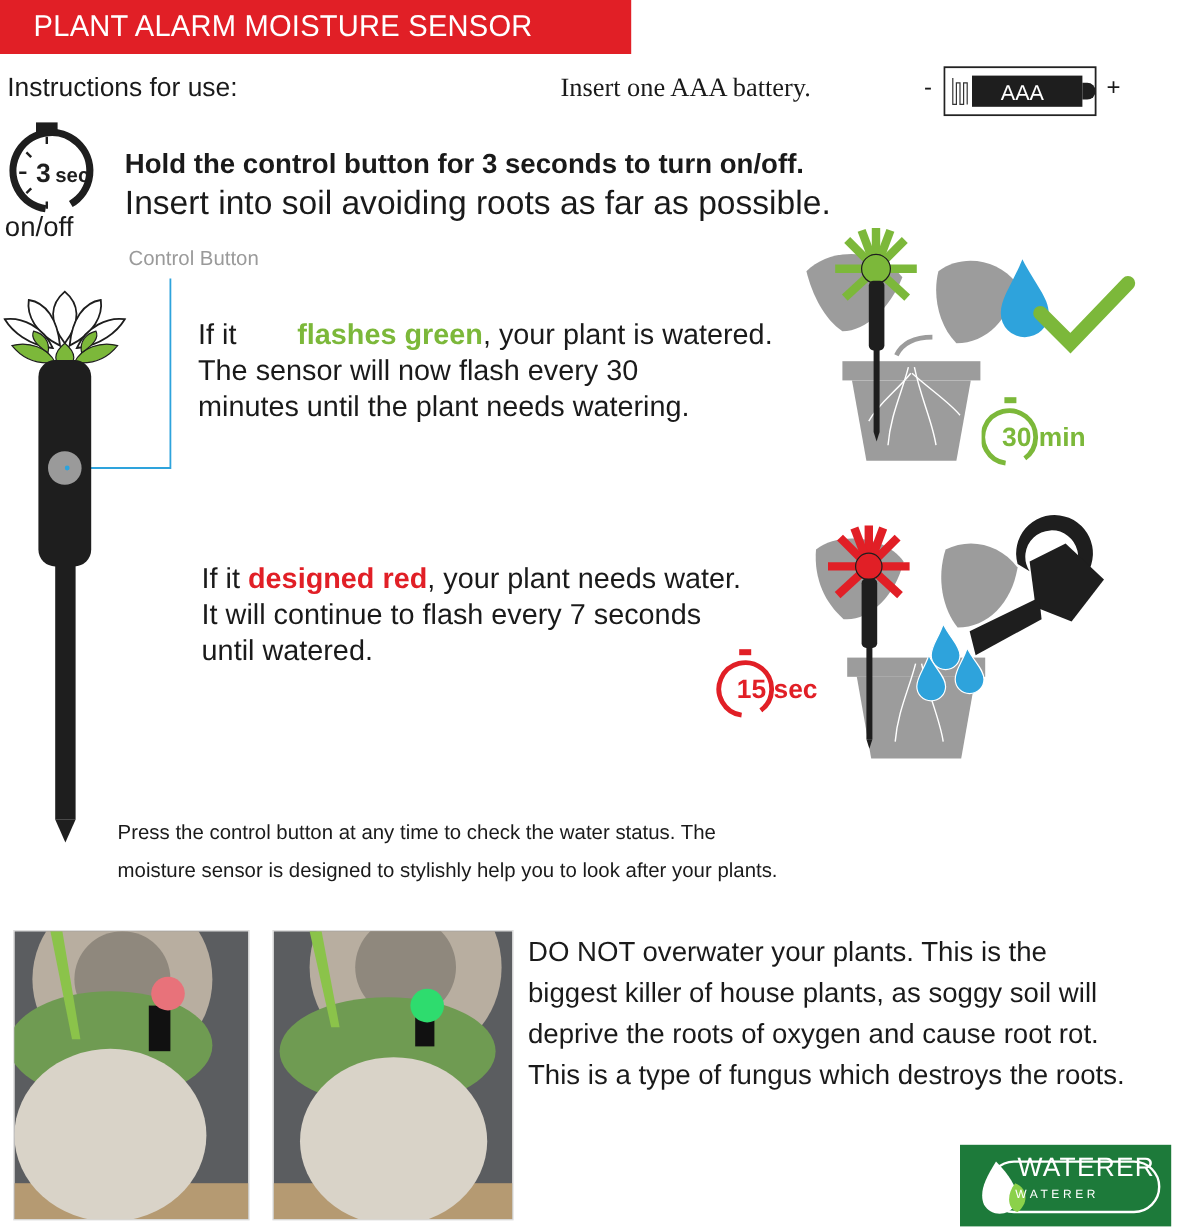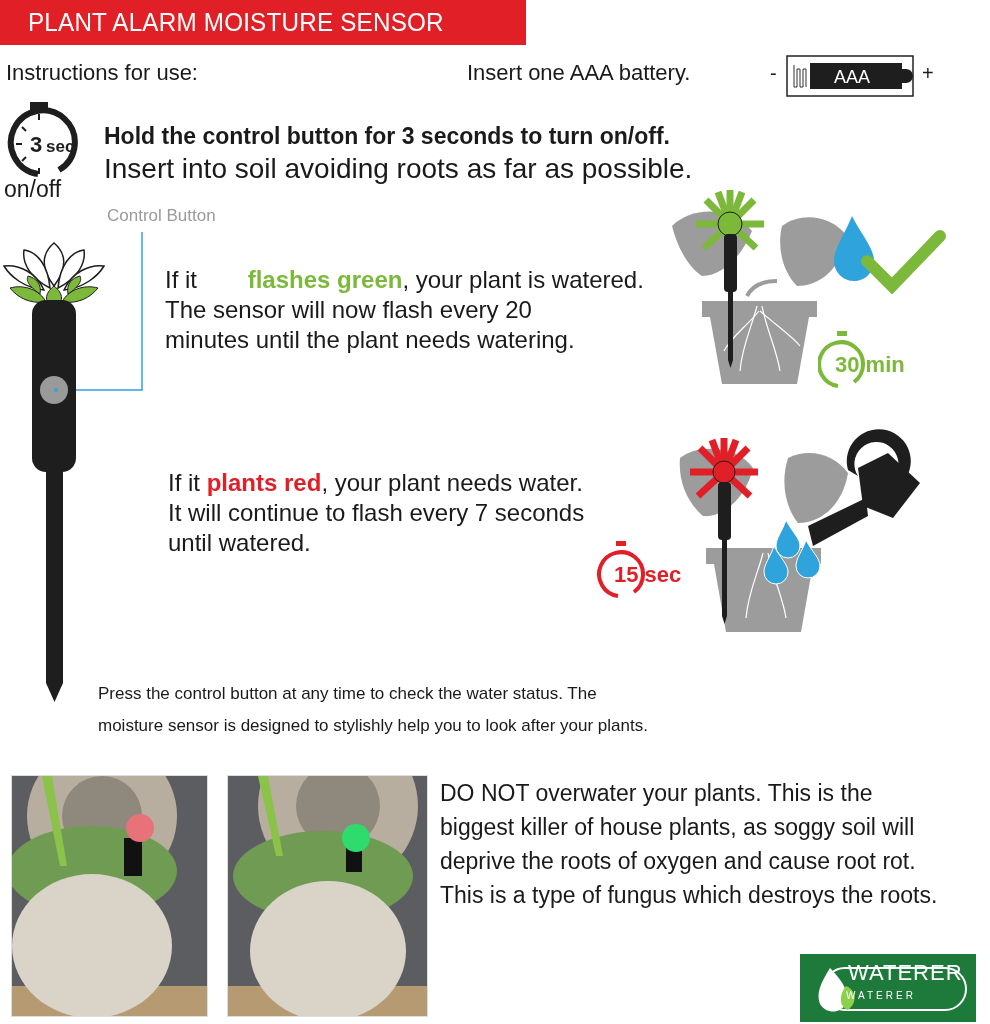--- a/index.html
+++ b/index.html
@@ -3,21 +3,21 @@
 <meta charset="utf-8">
 <style>
   html, body { margin:0; padding:0; background:#ffffff; }
   body { width:990px; height:1024px; position:relative; overflow:hidden;
          font-family:"DejaVu Sans", "Liberation Sans", sans-serif; color:#1a1a1a; }
   .abs { position:absolute; }
   .title-banner { left:0; top:0; width:526px; height:45px; background:#e11f26; }
   .title-text { left:28px; top:8px; font-size:25px; color:#fff; letter-spacing:0.2px;
                 font-family:"Liberation Sans", sans-serif; white-space:nowrap; transform:scaleX(0.97); transform-origin:left; }
   .instr { left:6px; top:60px; font-size:22px; font-family:"Liberation Sans", sans-serif; font-weight:300; }
-  .battery-text { left:467px; top:60px; font-size:22px; font-family:Liberation Sans, sans-serif; }
+  .battery-text { left:467px; top:60px; font-size:22px; font-family:Liberation Serif, serif; }
   .minus { left:770px; top:62px; font-size:20px; font-family:"Liberation Sans", sans-serif; }
   .plus { left:922px; top:62px; font-size:20px; font-family:"Liberation Sans", sans-serif; }
   .battery { left:786px; top:55px; width:130px; height:42px; }
   .bold-line { left:104px; top:123px; font-size:23px; font-weight:bold; font-family:"Liberation Sans", sans-serif; white-space:nowrap; }
   .sub-line { left:104px; top:153px; font-size:28px; font-family:"Liberation Sans", sans-serif; white-space:nowrap; }
   .onoff { left:4px; top:176px; font-size:23px; font-family:"Liberation Sans", sans-serif;text-align:right; }
   .ctrl-label { left:107px; top:206px; font-size:17px; color:#9a9a9a; font-family:"Liberation Sans", sans-serif; }
   .para { font-size:24px; line-height:30px; font-family:"Liberation Sans", sans-serif; white-space:nowrap; font-weight:300; }
   .green { color:#7cb83a; font-weight:bold;margin-left:44px; }
   .red { color:#e11f26; font-weight:bold; }
@@ -90,21 +90,21 @@
 
   <circle cx="54" cy="162" r="14" fill="#9a9a9a"></circle>
   <circle cx="56" cy="162" r="2" fill="#2ea3dc"></circle>
 
   <rect x="46" y="240" width="17" height="215" fill="#1e1e1e"></rect>
   <path d="M46 455 L63 455 L54.5 474 Z" fill="#1e1e1e"></path>
 </svg>
 
 <div class="abs para p-green">
   <div><span>If it </span><span class="green">flashes green</span><span>, your plant is watered.</span></div>
-  <div>The sensor will now flash every 20</div>
+  <div>The sensor will now flash every 30</div>
   <div>minutes until the plant needs watering.</div>
 </div>
 
 <svg class="abs" style="left:662px;top:186px;width:290px;height:210px;" viewBox="0 0 290 210">
 
   <path d="M10 40 C30 20 70 20 90 45 C80 70 60 90 40 90 C25 80 15 60 10 40 Z" fill="#9c9c9c"></path>
   <path d="M120 40 C140 25 170 30 185 50 C180 80 160 100 135 100 C120 85 115 60 120 40 Z" fill="#9c9c9c"></path>
   <path d="M85 110 C90 100 100 95 115 95" stroke="#9c9c9c" stroke-width="4" fill="none"></path>
 
   <rect x="40" y="115" width="115" height="16" fill="#9c9c9c"></rect>
@@ -138,21 +138,21 @@
   <path d="M205 75 L230 100 L278 50" fill="none" stroke="#7cb83a" stroke-width="12" stroke-linecap="round"></path>
 </svg>
 
 <svg class="abs" style="left:818px;top:330px;width:90px;height:60px;" viewBox="0 0 90 60">
   <rect x="19" y="1" width="10" height="5" fill="#7cb83a"></rect>
   <path d="M36 52 A22 22 0 1 0 20 56" fill="none" stroke="#7cb83a" stroke-width="4"></path>
   <text x="17" y="42" font-size="22" font-weight="bold" fill="#7cb83a" font-family="Liberation Sans, sans-serif">30 min</text>
 </svg>
 
 <div class="abs para p-red">
-  <div><span>If it </span><span class="red">plants red</span><span>, your plant needs water.</span></div>
+  <div><span>If it </span><span class="red">designed red</span><span>, your plant needs water.</span></div>
   <div>It will continue to flash every 7 seconds</div>
   <div>until watered.</div>
 </div>
 
 <svg class="abs" style="left:596px;top:540px;width:90px;height:60px;" viewBox="0 0 90 60">
   <rect x="20" y="1" width="10" height="5" fill="#e11f26"></rect>
   <path d="M38 52 A22 22 0 1 0 22 56" fill="none" stroke="#e11f26" stroke-width="4"></path>
   <text x="18" y="42" font-size="22" font-weight="bold" fill="#e11f26" font-family="Liberation Sans, sans-serif">15 sec</text>
 </svg>
 

